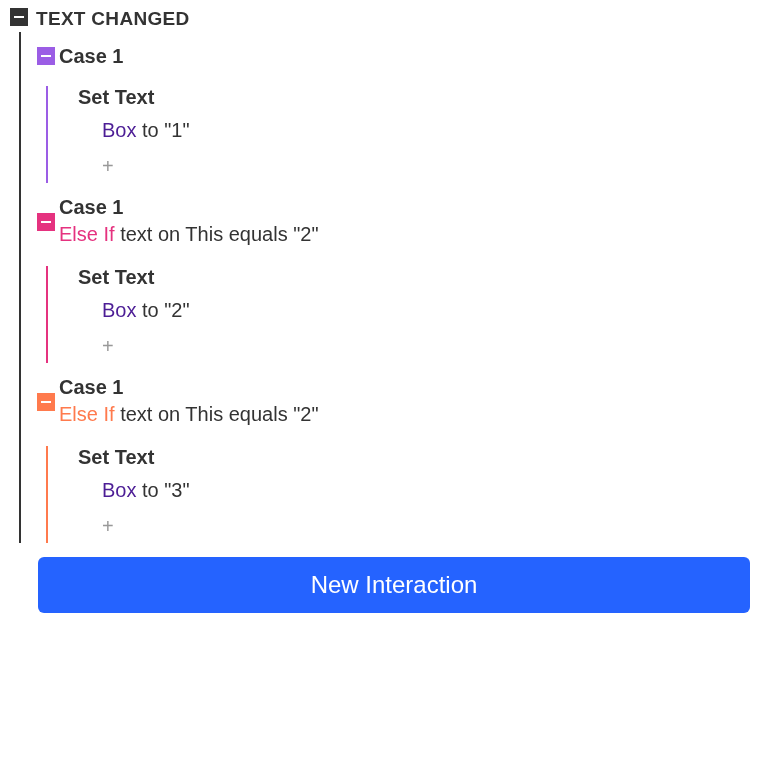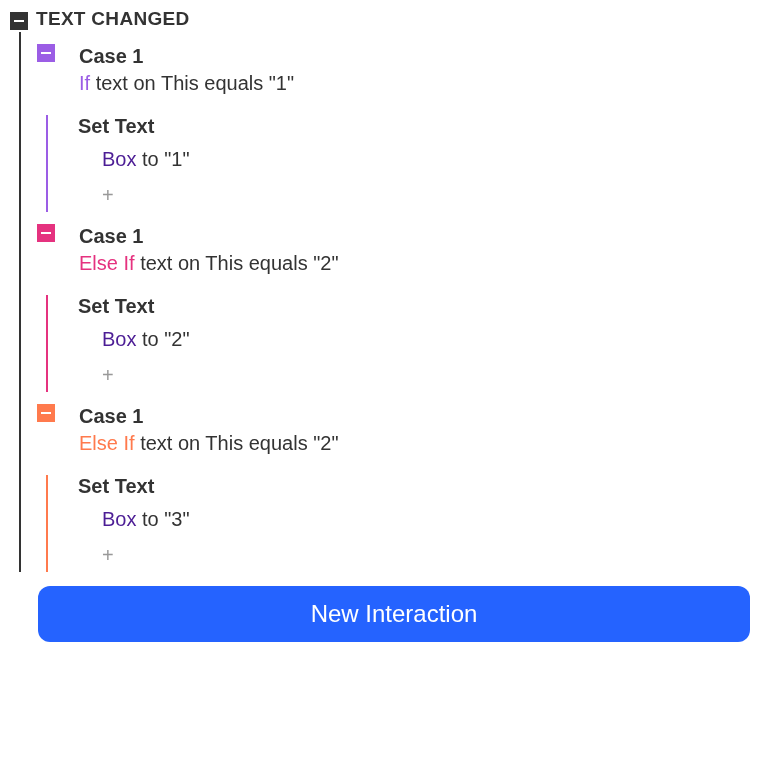--- a/index.html
+++ b/index.html
@@ -6,21 +6,21 @@
   body {
     font-family: -apple-system, BlinkMacSystemFont, "Segoe UI", Helvetica, Arial, sans-serif;
     background: #fff;
     width: 764px;
     height: 764px;
     padding: 8px 10px;
     color: #333;
   }
   .event-header {
     display: flex;
-    align-items: flex-end;
+    align-items: flex-start;
     gap: 8px;
     margin-bottom: 2px;
   }
   .collapse-box {
     width: 18px;
     height: 18px;
     display: flex;
     align-items: center;
     justify-content: center;
     flex-shrink: 0;
@@ -46,22 +46,22 @@
     border-left: 2px solid #333;
     padding-left: 0;
   }
   .case-block {
     padding-left: 16px;
     padding-top: 12px;
     position: relative;
   }
   .case-header {
     display: flex;
-    align-items: flex-start;
-    gap: 24px;
+    align-items: center;
+    gap: 4px;
   }
   .case-title-wrap { padding-top: 0; }
   .case-title {
     font-size: 20px;
     font-weight: 700;
     color: #333;
     line-height: 1.2;
   }
   .case-condition {
     font-size: 20px;
@@ -105,21 +105,21 @@
     cursor: pointer;
     line-height: 1;
   }
   .new-interaction-btn {
     display: block;
     width: calc(100% - 32px);
     margin: 14px 16px 0 28px;
     background: #2563ff;
     color: #fff;
     border: none;
-    border-radius: 12px;
+    border-radius: 6px;
     font-size: 24px;
     font-weight: 500;
     padding: 14px 0;
     cursor: pointer;
   }
 </style>
 </head>
 <body>
 
 <div class="event-header">
@@ -131,21 +131,20 @@
 
 <div class="event-body">
 
   <div class="case-block">
     <div class="case-header">
       <div class="collapse-box purple">
         <div class="collapse-minus"></div>
       </div>
       <div class="case-title-wrap">
         <div class="case-title">Case 1</div>
-        <div class="case-condition"><span class="kw-if">If</span><span> text on This equals "1"</span></div>
       </div>
     </div>
     <div class="case-body border-purple">
       <div class="action-title">Set Text</div>
       <div class="action-detail"><span class="target">Box</span><span> to "1"</span></div>
       <div class="add-row"><span class="plus-icon">+</span></div>
     </div>
   </div>
 
   <div class="case-block">

